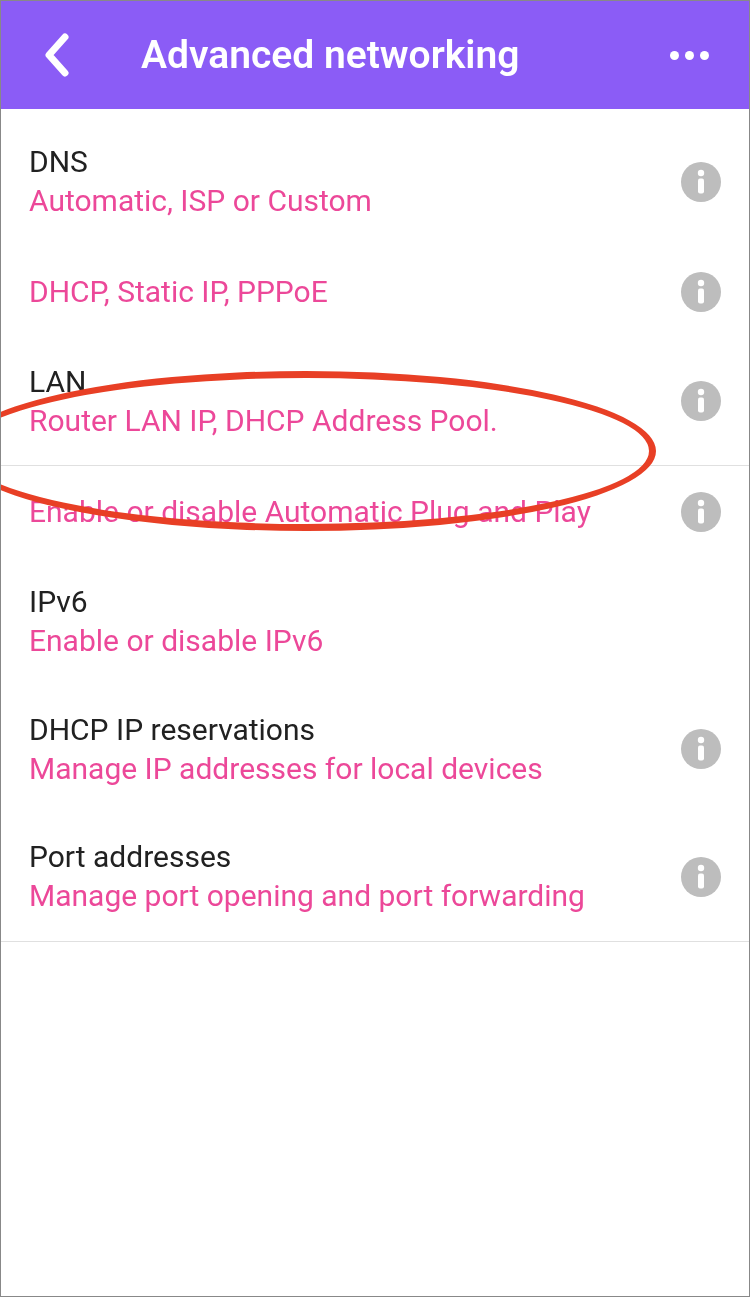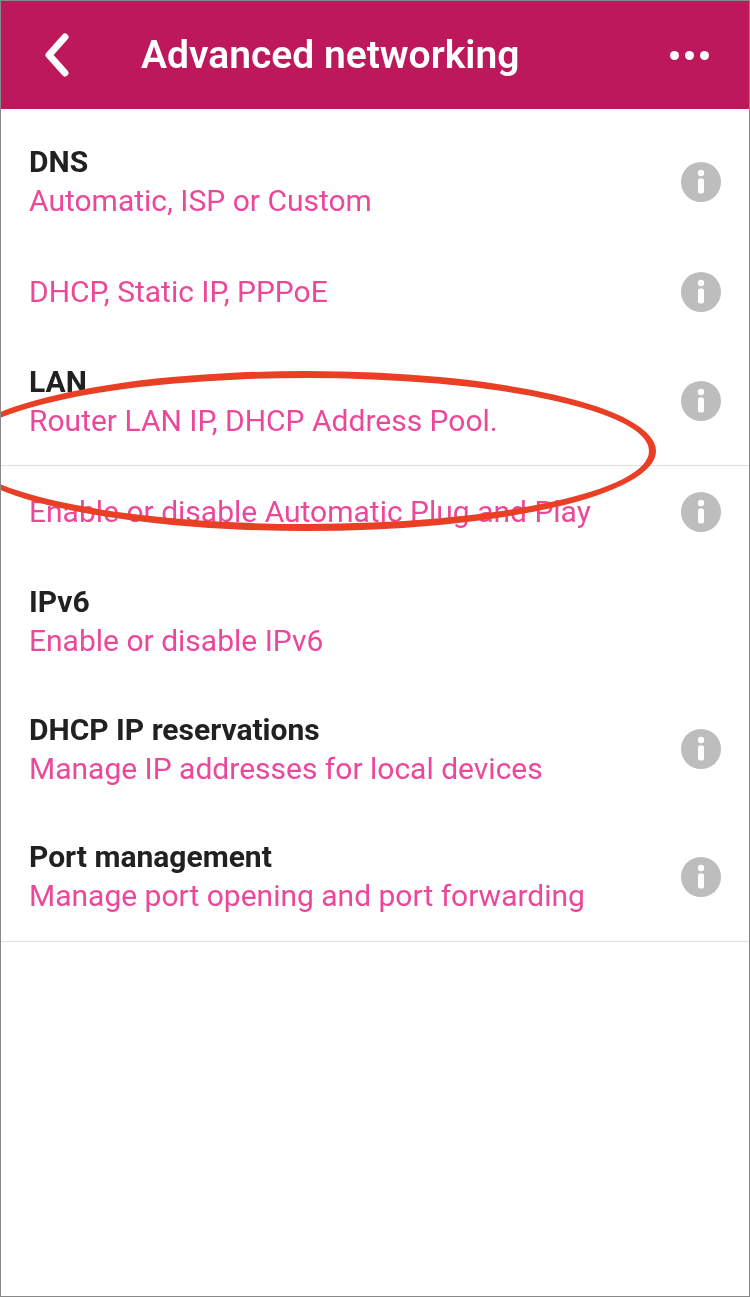--- a/index.html
+++ b/index.html
@@ -6,21 +6,21 @@
     body {
       width: 750px;
       height: 1297px;
       font-family: -apple-system, BlinkMacSystemFont, "Segoe UI", Roboto, Helvetica, Arial, sans-serif;
       background: #ffffff;
       border: 1px solid #888;
       overflow: hidden;
       position: relative;
     }
     .header {
-      background: #be185d;
+      background: #8b5cf6;
       height: 108px;
       display: flex;
       align-items: center;
       padding: 0 30px 0 30px;
       position: relative;
     }
     .back-button {
       width: 50px;
       height: 50px;
       display: flex;
@@ -73,21 +73,21 @@
     .list-item:first-child {
       padding-top: 35px;
     }
     .list-item-content {
       flex: 1;
       min-width: 0;
     }
     .list-item-title {
       color: #212121;
       font-size: 30px;
-      font-weight: 700;
+      font-weight: 400;
       line-height: 1.2;
       margin-bottom: 2px;
     }
     .list-item-subtitle {
       color: #ec4899;
       font-size: 30px;
       font-weight: 400;
       line-height: 1.25;
     }
     .info-icon {
@@ -211,21 +211,21 @@
       <svg viewBox="0 0 40 40">
           <circle cx="20" cy="20" r="20" fill="#bdbdbd"></circle>
           <circle cx="20" cy="11" r="3.2" fill="#ffffff"></circle>
           <rect x="17" y="16.5" width="6" height="15" rx="2" fill="#ffffff"></rect>
         </svg>
     </div>
   </div>
 
   <div class="list-item">
     <div class="list-item-content">
-      <div class="list-item-title">Port management</div>
+      <div class="list-item-title">Port addresses</div>
       <div class="list-item-subtitle">Manage port opening and port forwarding</div>
     </div>
     <div class="info-icon">
       <svg viewBox="0 0 40 40">
           <circle cx="20" cy="20" r="20" fill="#bdbdbd"></circle>
           <circle cx="20" cy="11" r="3.2" fill="#ffffff"></circle>
           <rect x="17" y="16.5" width="6" height="15" rx="2" fill="#ffffff"></rect>
         </svg>
     </div>
   </div>

